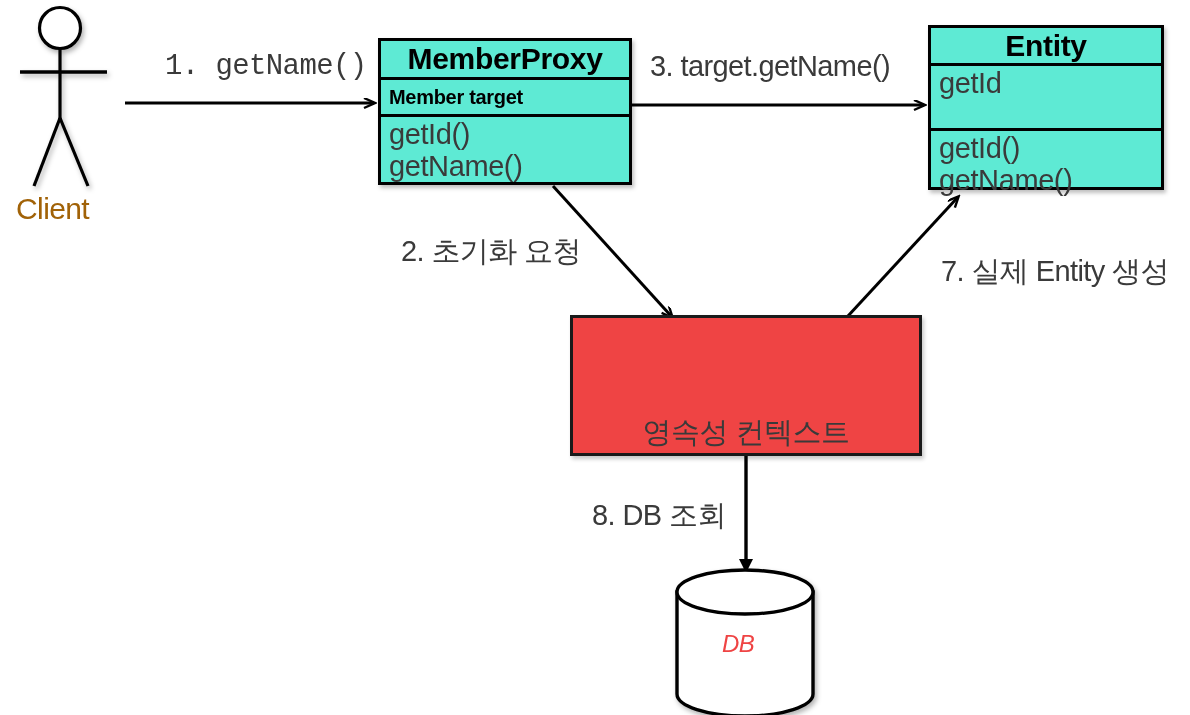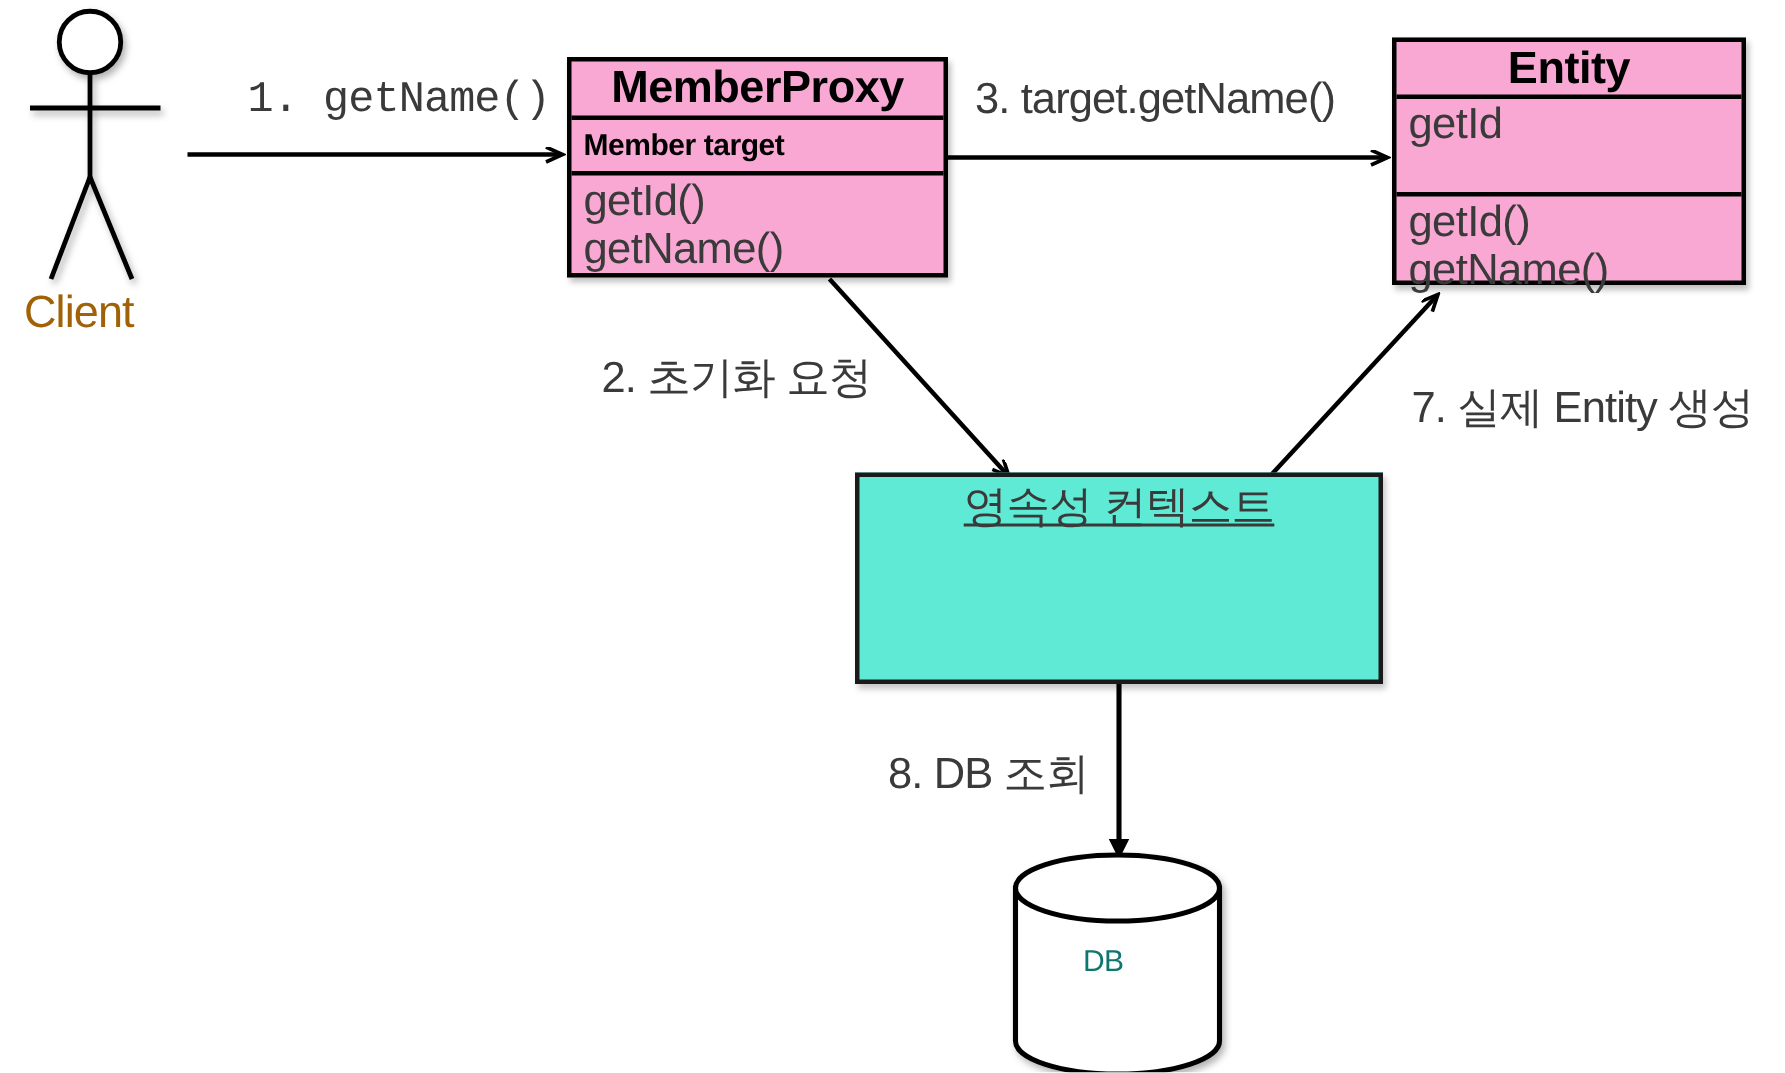--- a/index.html
+++ b/index.html
@@ -21,21 +21,21 @@
   svg.layer {
     position: absolute;
     left: 0;
     top: 0;
     width: 1190px;
     height: 715px;
   }
   
   .uml-box {
     position: absolute;
-    background: #f9a8d4;
+    background: #5eead4;
     border: 3px solid #000000;
     box-sizing: border-box;
     box-shadow: 2px 3px 4px rgba(0,0,0,0.25);
   }
   .uml-compartment {
     box-sizing: border-box;
     display: flex;
     flex-direction: column;
     justify-content: center;
   }
@@ -61,55 +61,55 @@
   .uml-line {
     font-size: 29px;
     line-height: 1.12;
     padding-left: 8px;
     letter-spacing: -0.4px;
     color: #3a3a3a;
   }
   
   .plain-box {
     position: absolute;
-    background: #5eead4;
+    background: #ef4444;
     border: 3px solid #1a1a1a;
     box-sizing: border-box;
     display: flex;
-    align-items: flex-start;
+    align-items: flex-end;
     justify-content: center;
     font-size: 29px;
     letter-spacing: -0.5px;
     color: #3a3a3a;
     box-shadow: 2px 3px 4px rgba(0,0,0,0.22);
-    text-decoration: underline;
   }
   
   .edge-label {
     position: absolute;
     font-size: 29px;
     letter-spacing: -0.6px;
     color: #3a3a3a;
     white-space: nowrap;
   }
   
   .actor-label {
     position: absolute;
     font-size: 30px;
     letter-spacing: -0.6px;
     color: #a16207;
     white-space: nowrap;
   }
   
   .db-label {
     position: absolute;
-    font-size: 20px;
+    font-size: 24px;
     letter-spacing: -0.5px;
-    color: #0f766e;
+    color: #ef4444;
     white-space: nowrap;
+    font-style: italic;
   }
 </style>
 </head>
 <body>
 
 <div id="canvas">
 
   <svg class="layer" viewBox="0 0 1190 715" xmlns="http://www.w3.org/2000/svg">
     <defs>
       <marker id="arrowOpen" markerWidth="14" markerHeight="14" refX="11" refY="5" orient="auto" markerUnits="userSpaceOnUse">

